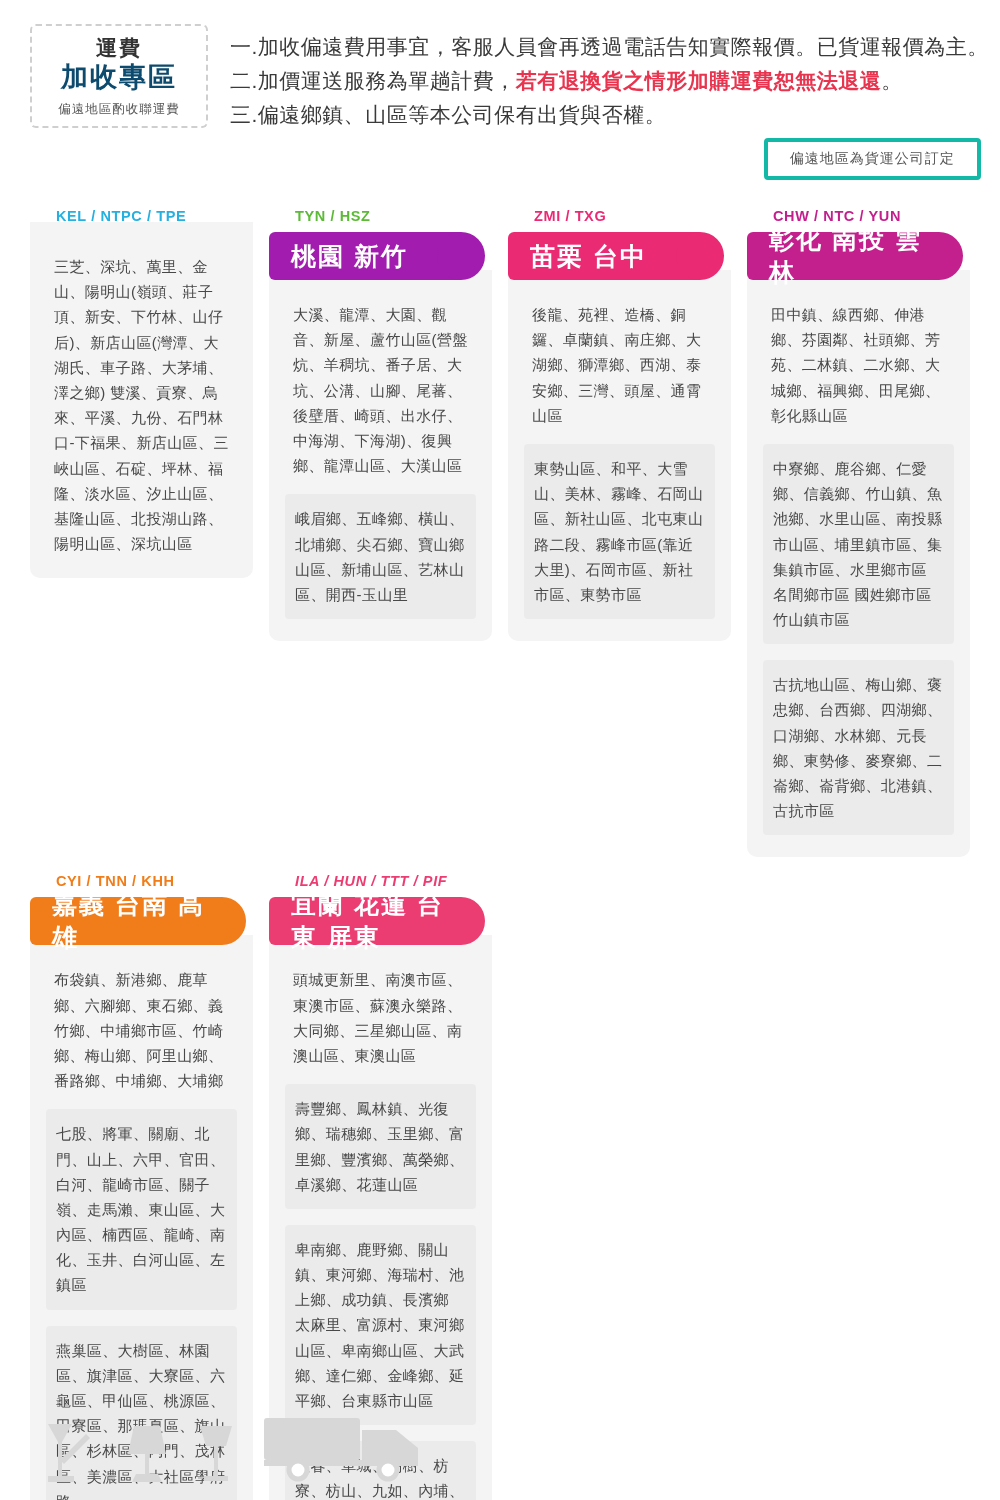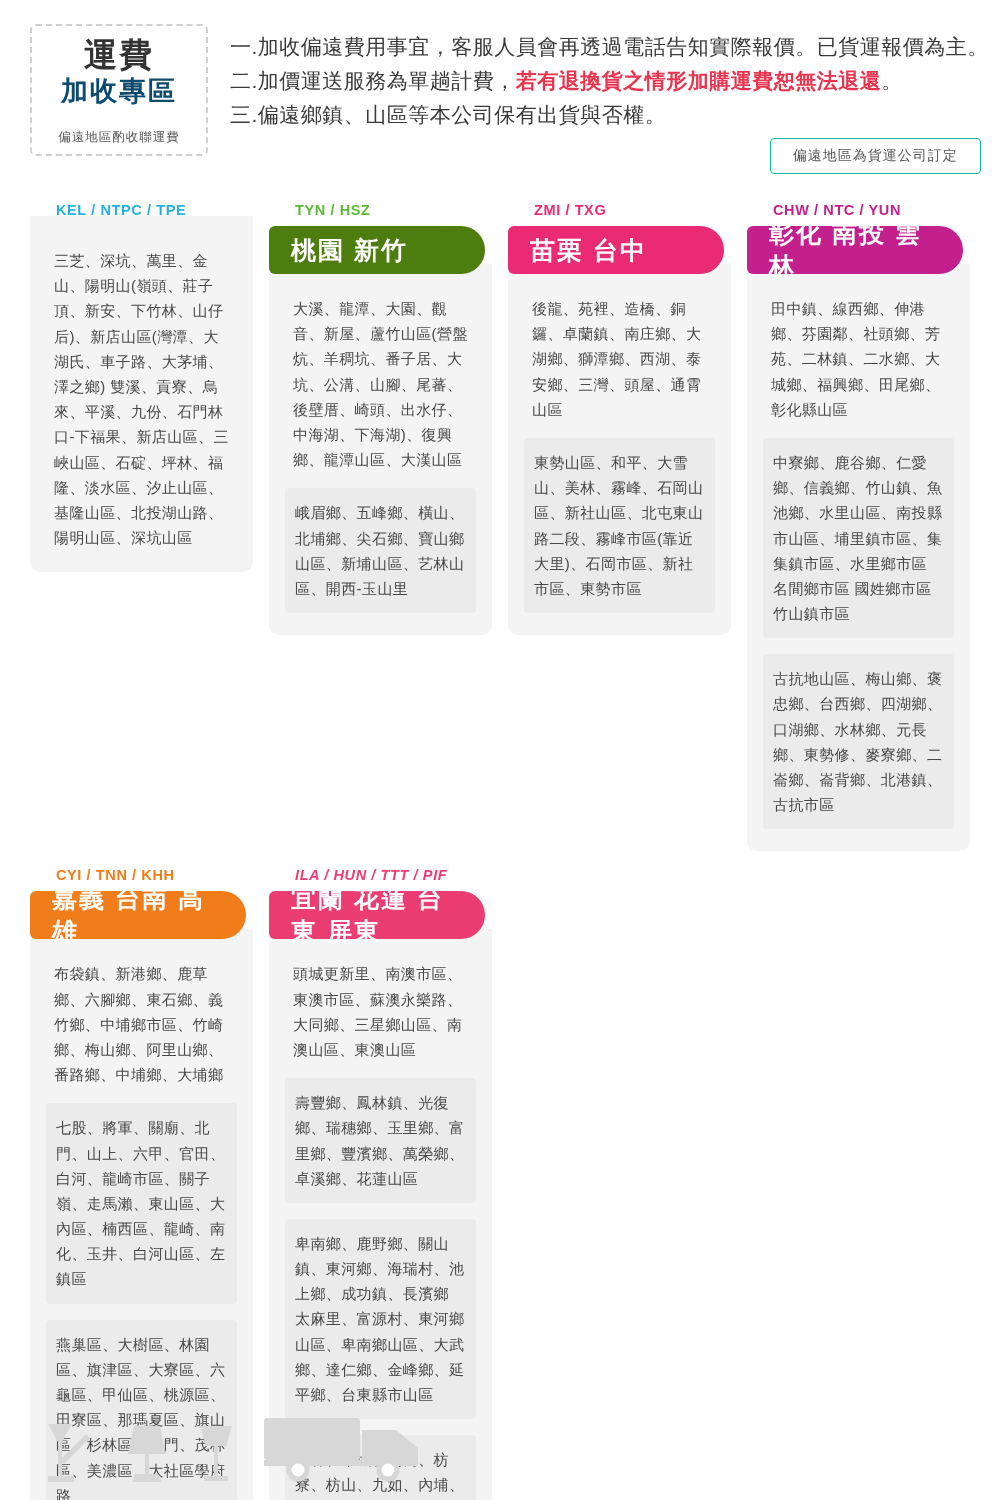--- a/index.html
+++ b/index.html
@@ -26,37 +26,37 @@
     border: 2px dashed #cfcfcf;
     border-radius: 6px;
     display: flex;
     flex-direction: column;
     align-items: center;
     justify-content: center;
     padding: 8px 4px;
     flex: 0 0 auto;
   }
   .badge-l1 {
-    font-size: 33px;
+    font-size: 21px;
     font-weight: bold;
     color: #333;
     letter-spacing: 2px;
     line-height: 1.25;
   }
   .badge-l2 {
     font-size: 27px;
     font-weight: bold;
     color: #0c4a6e;
     letter-spacing: 2px;
     line-height: 1.25;
   }
   .badge-l3 {
     font-size: 12.5px;
     color: #555;
-    margin-top: 20px;
+    margin-top: 6px;
     letter-spacing: 1px;
   }
   .notes {
     margin-left: 22px;
     padding-top: 6px;
     flex: 1 1 auto;
   }
   .note {
     font-size: 21px;
     color: #3a3a3a;
@@ -65,21 +65,21 @@
     white-space: nowrap;
   }
   .note .hl { color: #e8344e; font-weight: bold; }
   .note-tag-wrap {
     display: flex;
     justify-content: flex-end;
     margin-top: 6px;
     padding-right: 8px;
   }
   .note-tag {
-    border: 1px solid #14b8a6;
+    border: 4px solid #14b8a6;
     border-radius: 4px;
     font-size: 14px;
     color: #555;
     padding: 8px 22px;
     letter-spacing: 1px;
     background: #fff;
   }
 
   
   .grid {
@@ -151,21 +151,21 @@
   .block + .block {
     margin-top: 16px;
     background: #ebebeb;
     border-radius: 4px;
     padding: 12px 10px;
   }
   .block.first { padding: 2px 8px 0 8px; }
 
   
   .c-blue   { background: #25b0e0; }
-  .c-green  { background: #4d7c0f; text-align: center; }
+  .c-green  { background: #a21caf; text-align: center; }
   .c-pink   { background: #ea2a73; text-align: right; }
   .c-purple { background: #c3208e; }
   .c-orange { background: #f07d1a; }
   .c-rose   { background: #ec3d72; }
 
   .t-blue   { color: #25b0e0; }
   .t-green  { color: #5cba36; }
   .t-pink   { color: #ea2a73; }
   .t-purple { color: #c3208e; }
   .t-orange { color: #f07d1a; }

